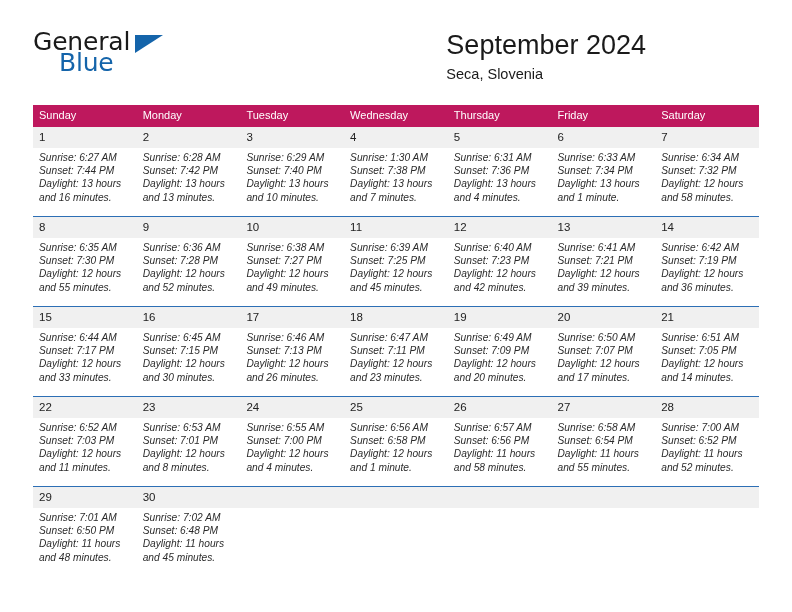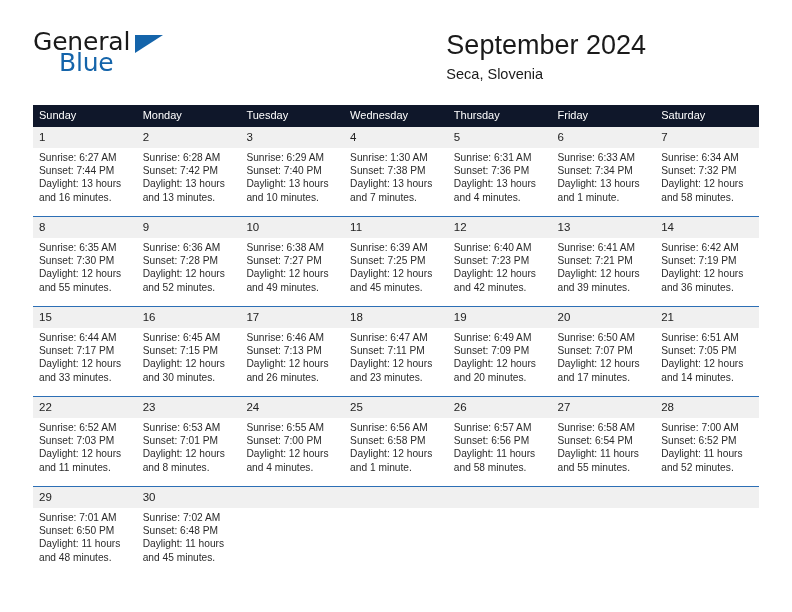--- a/index.html
+++ b/index.html
@@ -98,21 +98,21 @@
     position: absolute;
     left: 33px;
     top: 105px;
     width: 726px;
     border-collapse: collapse;
     table-layout: fixed;
   }
   .calendar col { width: 103.71px; }
 
   .calendar thead th {
-    background: #0f172a;
+    background: #be185d;
     color: #ffffff;
     font-size: 11px;
     font-weight: 400;
     text-align: left;
     padding: 4px 0 5px 6px;
     line-height: 13px;
     border: none;
   }
 
   .calendar tbody td {
@@ -136,20 +136,21 @@
   }
   .daynum.empty {
     color: transparent;
   }
 
   .details {
     padding: 3px 5px 0 6px;
     font-size: 10.2px;
     line-height: 13.2px;
     color: #2b2b2b;
+    font-style: italic;
   }
   .details div { white-space: nowrap; }
 </style>
 </head>
 <body>
 
 <div class="page">
 
   <div class="header">
 

